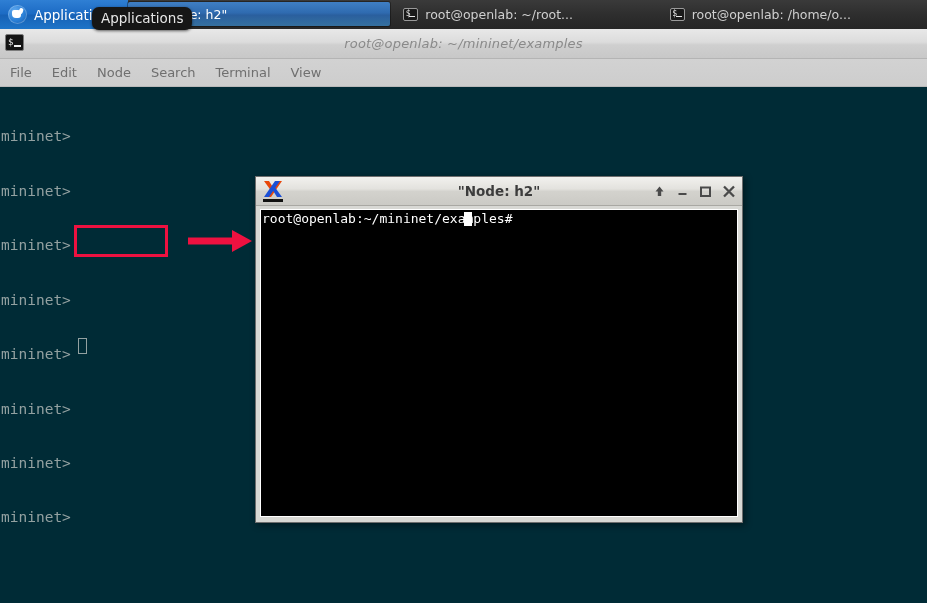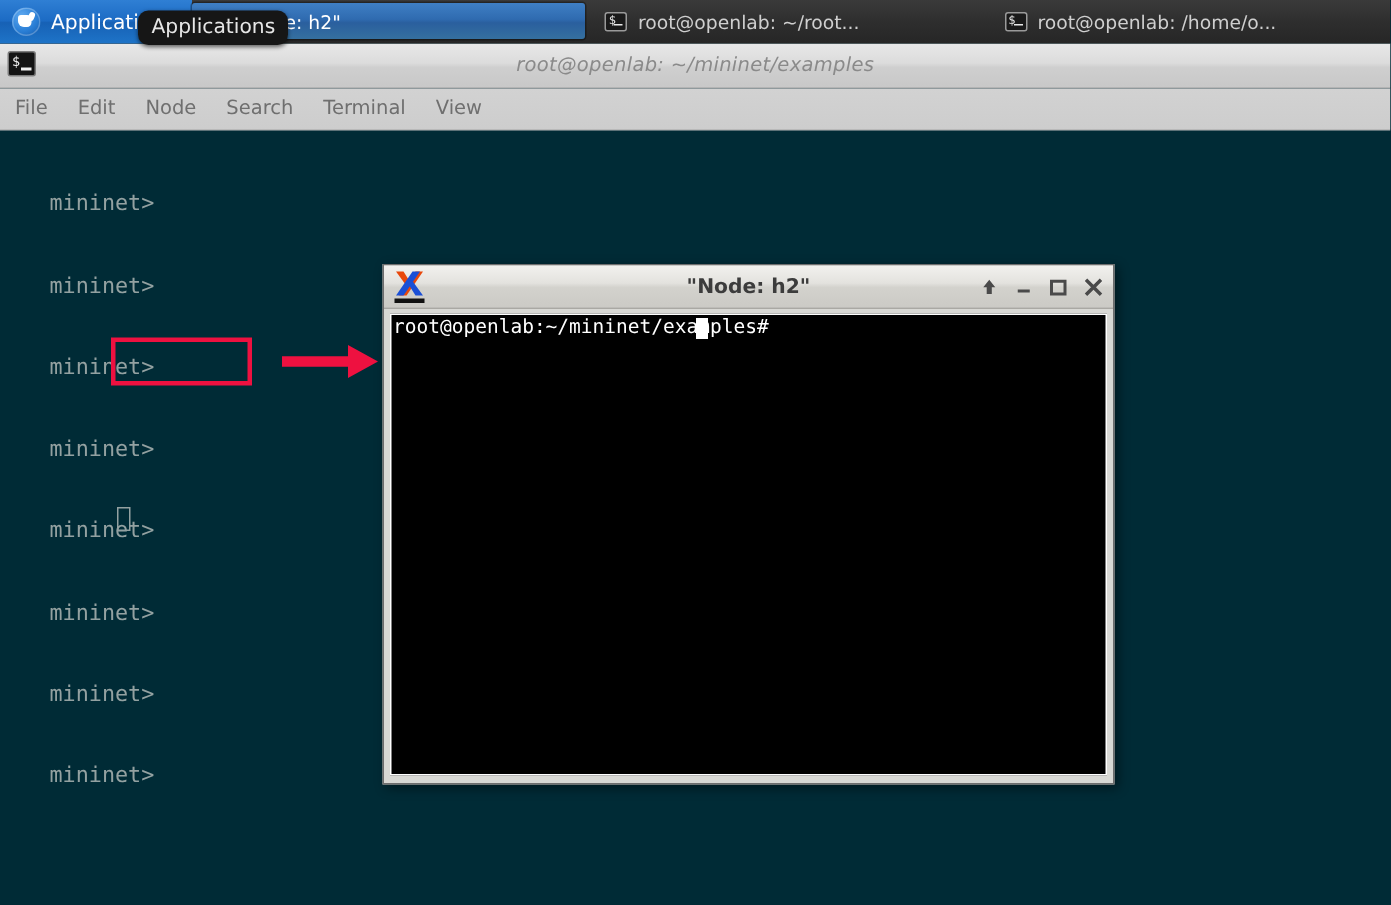--- a/index.html
+++ b/index.html
@@ -221,21 +221,21 @@
   #term-text {
     position: absolute;
     left: 1px; top: 3px;
     font-family: "DejaVu Sans Mono", monospace;
     font-size: 14.5px;
     line-height: 18.15px;
     color: #93a1a1;
     white-space: pre;
     letter-spacing: 0px;
   }
-  .term-line { height: 18.15px; margin-left: 32px; }
+  .term-line { height: 18.15px; }
   #term-cursor {
     position: absolute;
     left: 78px; top: 250px;
     width: 9px; height: 16px;
     border: 1.4px solid #93a1a1;
     box-sizing: border-box;
     background: transparent;
   }
 
   

